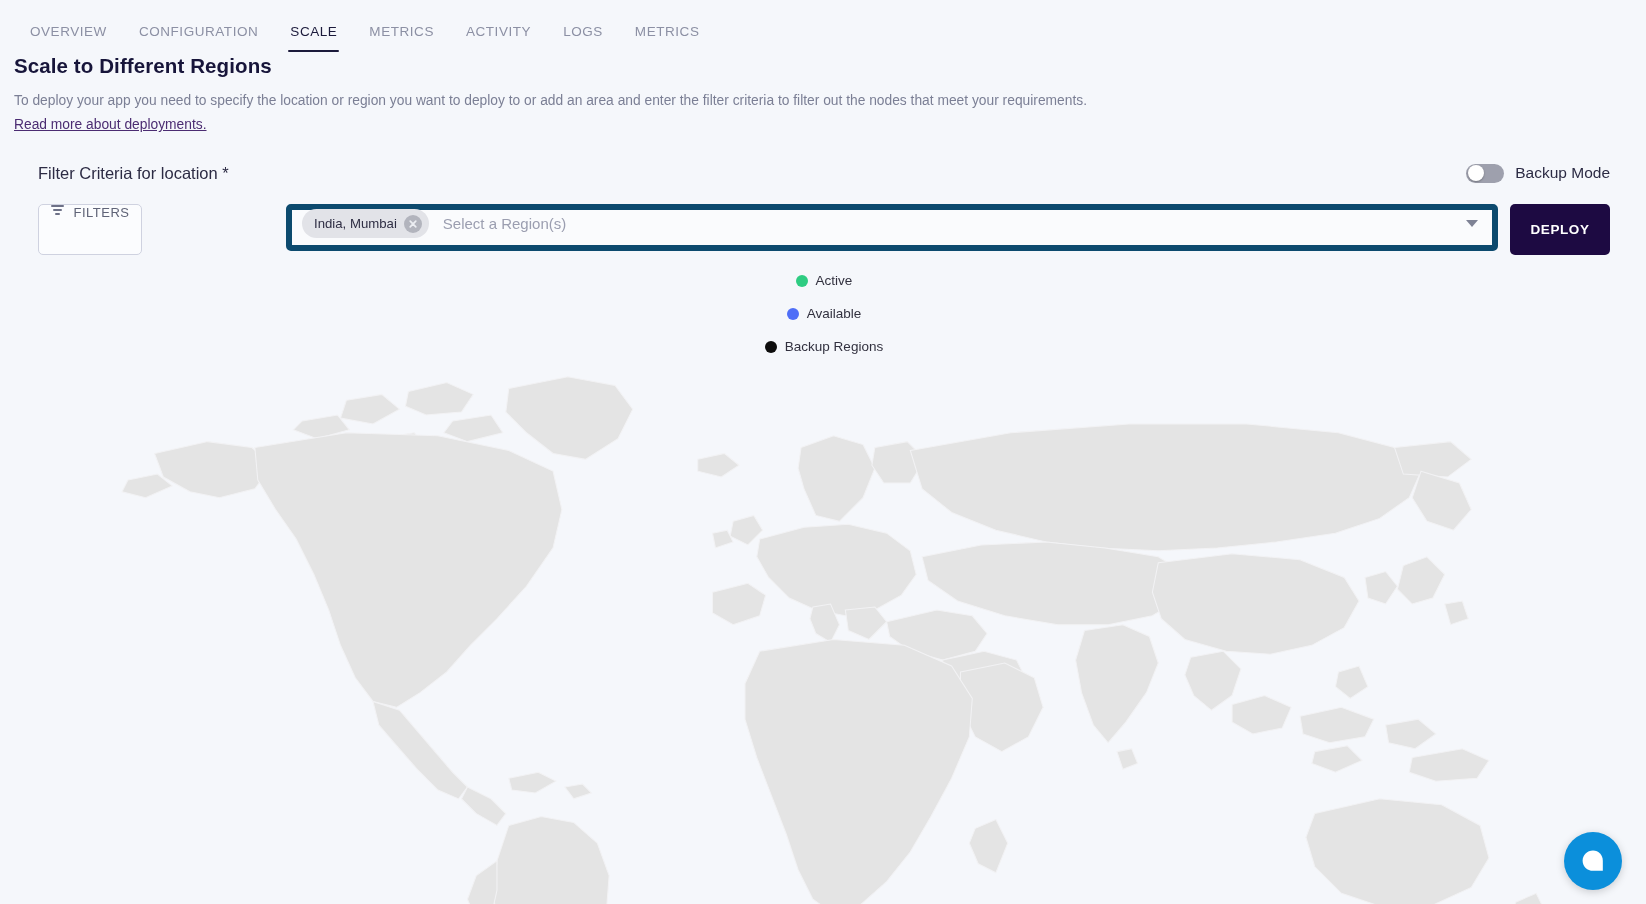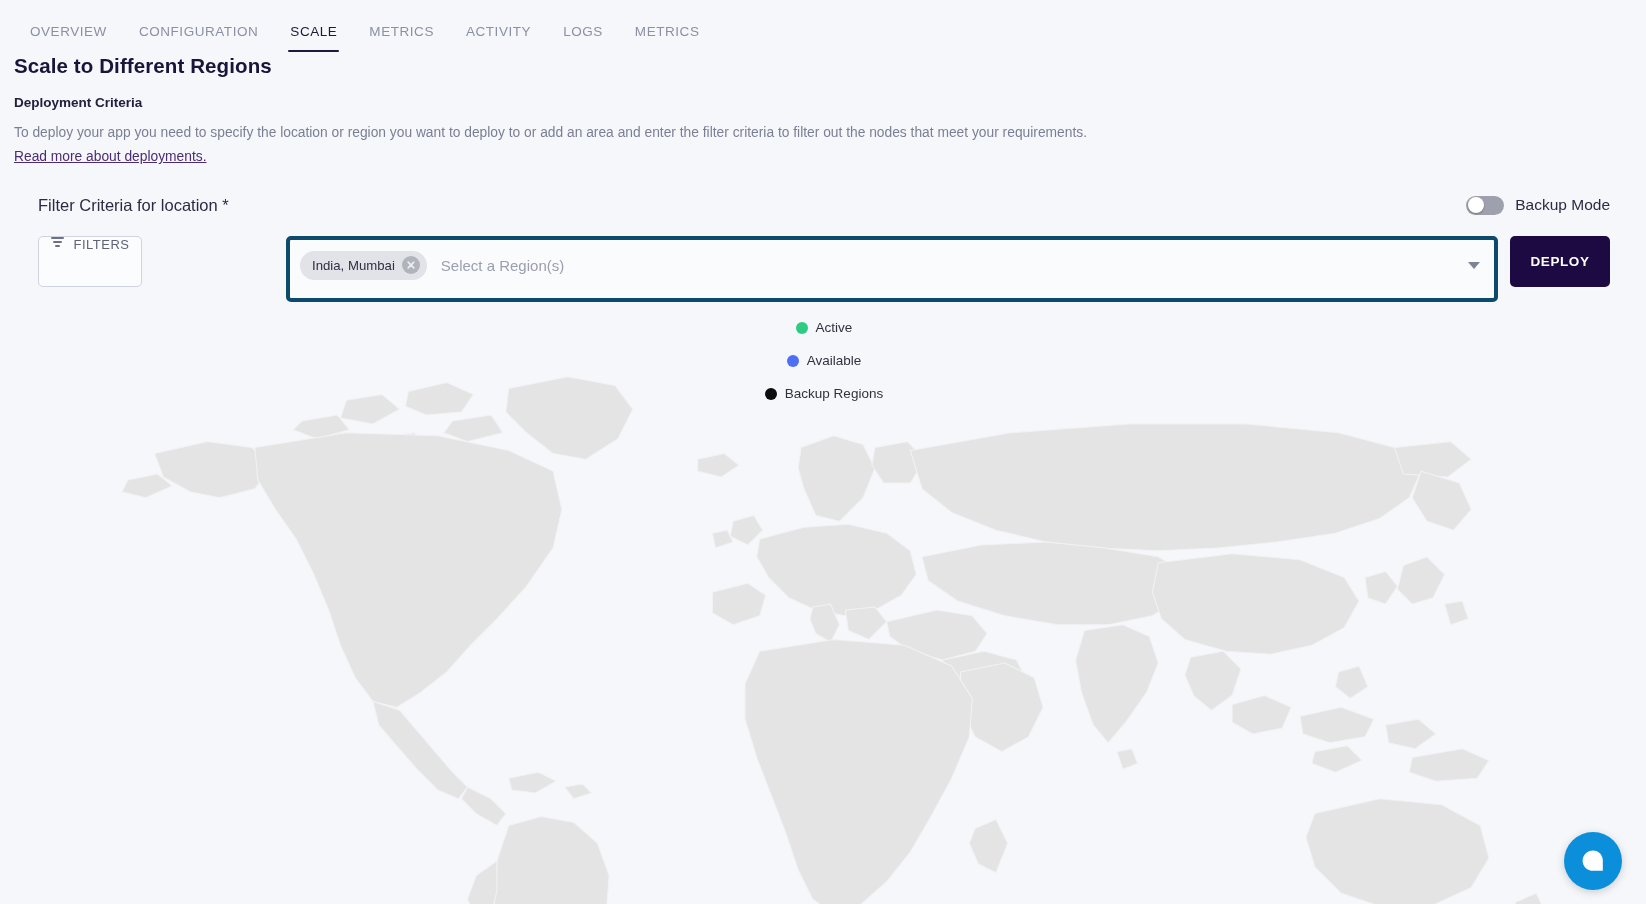--- a/index.html
+++ b/index.html
@@ -163,22 +163,22 @@
   .filters-btn .ficon i:nth-child(3) { width: 5px; }
   .filters-label-txt {
     font-size: 13px;
     color: #5f6377;
     letter-spacing: 0.5px;
   }
 
   .region-select {
     margin-left: 144px;
     flex: 1 1 auto;
-    height: 66px;
-    border: 4px solid #0c4a6e;
+    height: 47px;
+    border: 6px solid #0c4a6e;
     border-radius: 5px;
     background: #fafbfd;
     display: flex;
     align-items: center;
     padding: 0 14px 8px 10px;
     cursor: text;
     position: relative;
   }
   .chip {
     display: inline-flex;
@@ -312,21 +312,20 @@
   <div class="tab">CONFIGURATION</div>
   <div class="tab active">SCALE</div>
   <div class="tab">METRICS</div>
   <div class="tab">ACTIVITY</div>
   <div class="tab">LOGS</div>
   <div class="tab">METRICS</div>
 </div>
 
 <div class="header">
   <div class="page-title">Scale to Different Regions</div>
-  <div class="subtitle">Deployment Criteria</div>
   <div class="description">To deploy your app you need to specify the location or region you want to deploy to or add an area and enter the filter criteria to filter out the nodes that meet your requirements.</div>
   <a class="readmore">Read more about deployments.</a>
 </div>
 
 <div class="controls">
 
   <div class="controls-label-row">
     <div class="filter-label">Filter Criteria for location *</div>
 
     <div class="backup-wrap">

